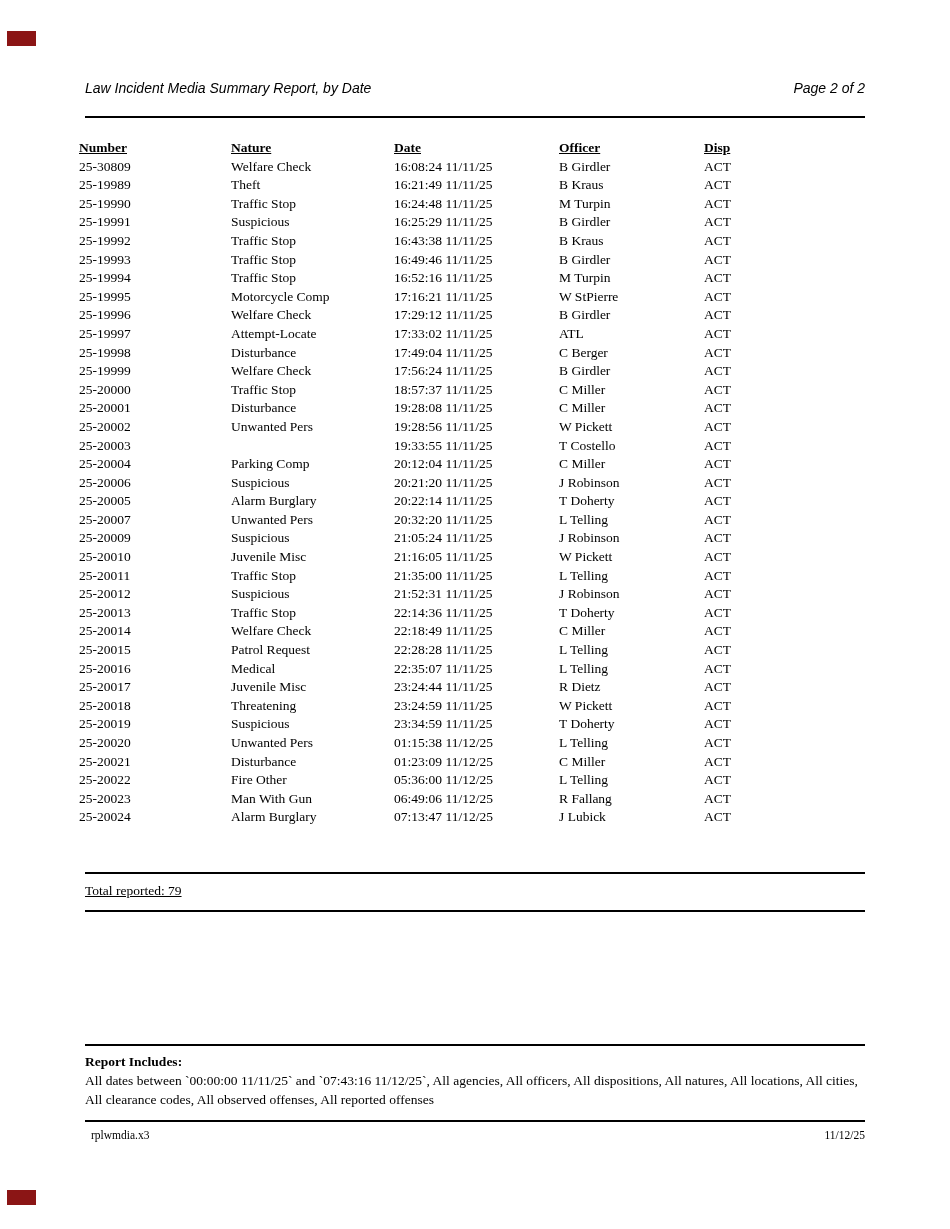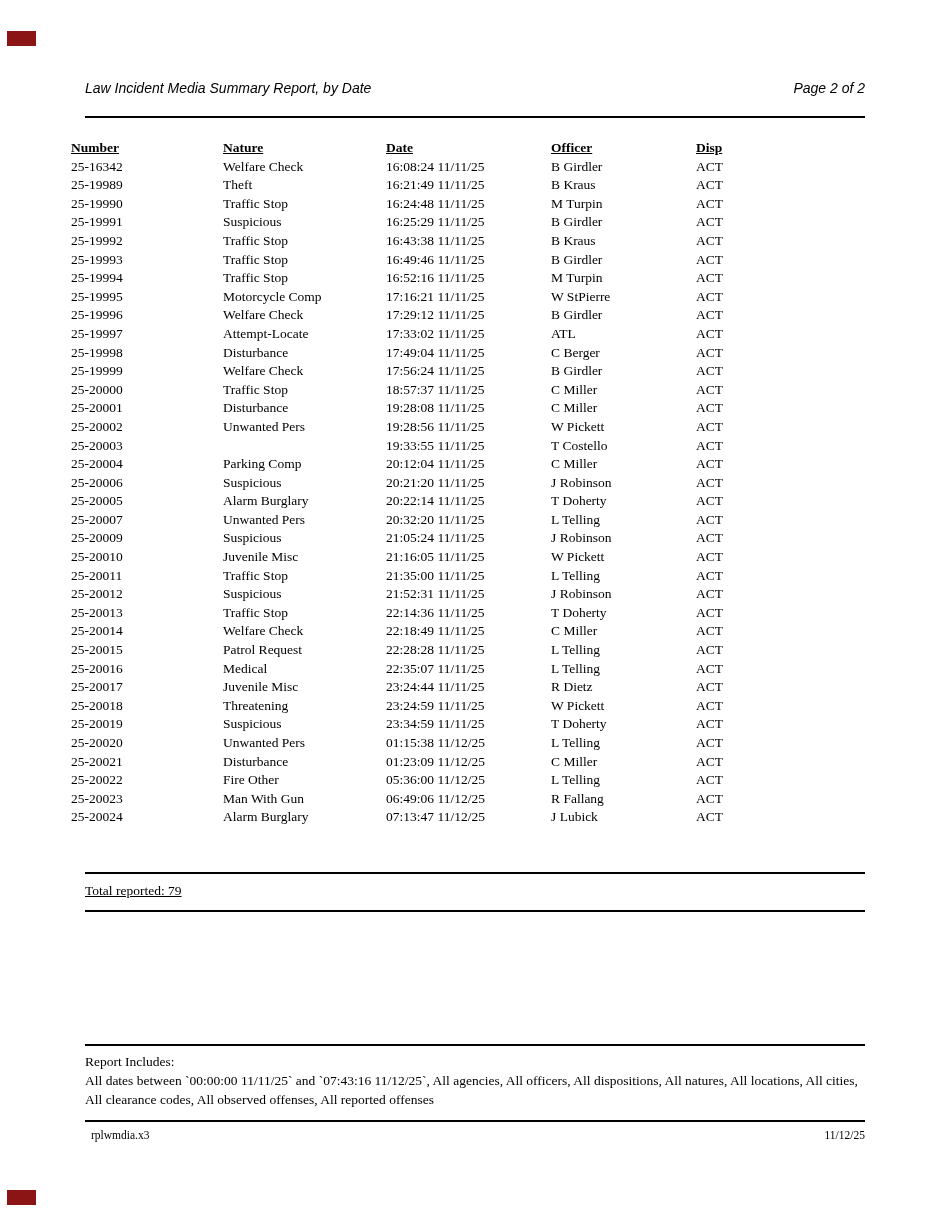--- a/index.html
+++ b/index.html
@@ -17,41 +17,41 @@
     font-family:"Liberation Sans", sans-serif; font-style:italic; font-size:14px;
   }
   .rule { position:absolute; left:85px; right:85px; height:2px; background:#000; }
   .rule.r1 { top:116px; }
   .rule.r2 { top:872px; height:1.5px; }
   .rule.r3 { top:910px; }
   .rule.r4 { top:1044px; }
   .rule.r5 { top:1120px; }
 
   table.incidents {
-    position:absolute; left:71px; top:139px; width:780px;
+    position:absolute; left:79px; top:139px; width:780px;
     border-collapse:collapse; table-layout:fixed;
   }
   table.incidents th, table.incidents td {
     font-size:13.5px; line-height:18.6px; padding:0; margin:0;
     text-align:left; vertical-align:top; white-space:nowrap; overflow:hidden;
   }
   table.incidents th { font-weight:bold; text-decoration:underline; }
   col.c-number  { width:152px; }
   col.c-nature  { width:163px; }
   col.c-date    { width:165px; }
   col.c-officer { width:145px; }
   col.c-disp    { width:155px; }
 
   .total-line {
     position:absolute; left:85px; top:883px; font-size:13.5px;text-decoration:underline;
   }
   .includes {
     position:absolute; left:85px; top:1052px; width:782px; font-size:13.5px; line-height:19px;
   }
-  .includes .heading { font-weight:normal; }
+  .includes .heading { font-weight:bold; }
   .page-footer {
     position:absolute; left:91px; right:85px; top:1129px;
     display:flex; justify-content:space-between; font-size:11.5px;
   }
 </style>
 </head>
 <body>
 
 <div class="page">
 
@@ -77,21 +77,21 @@
         <tr>
           <th>Number</th>
           <th>Nature</th>
           <th>Date</th>
           <th>Officer</th>
           <th>Disp</th>
         </tr>
       </thead>
     <tbody>
         <tr>
-          <td>25-16342</td>
+          <td>25-30809</td>
           <td>Welfare Check</td>
           <td>16:08:24 11/11/25</td>
           <td>B Girdler</td>
           <td>ACT</td>
         </tr>
         <tr>
           <td>25-19989</td>
           <td>Theft</td>
           <td>16:21:49 11/11/25</td>
           <td>B Kraus</td>

